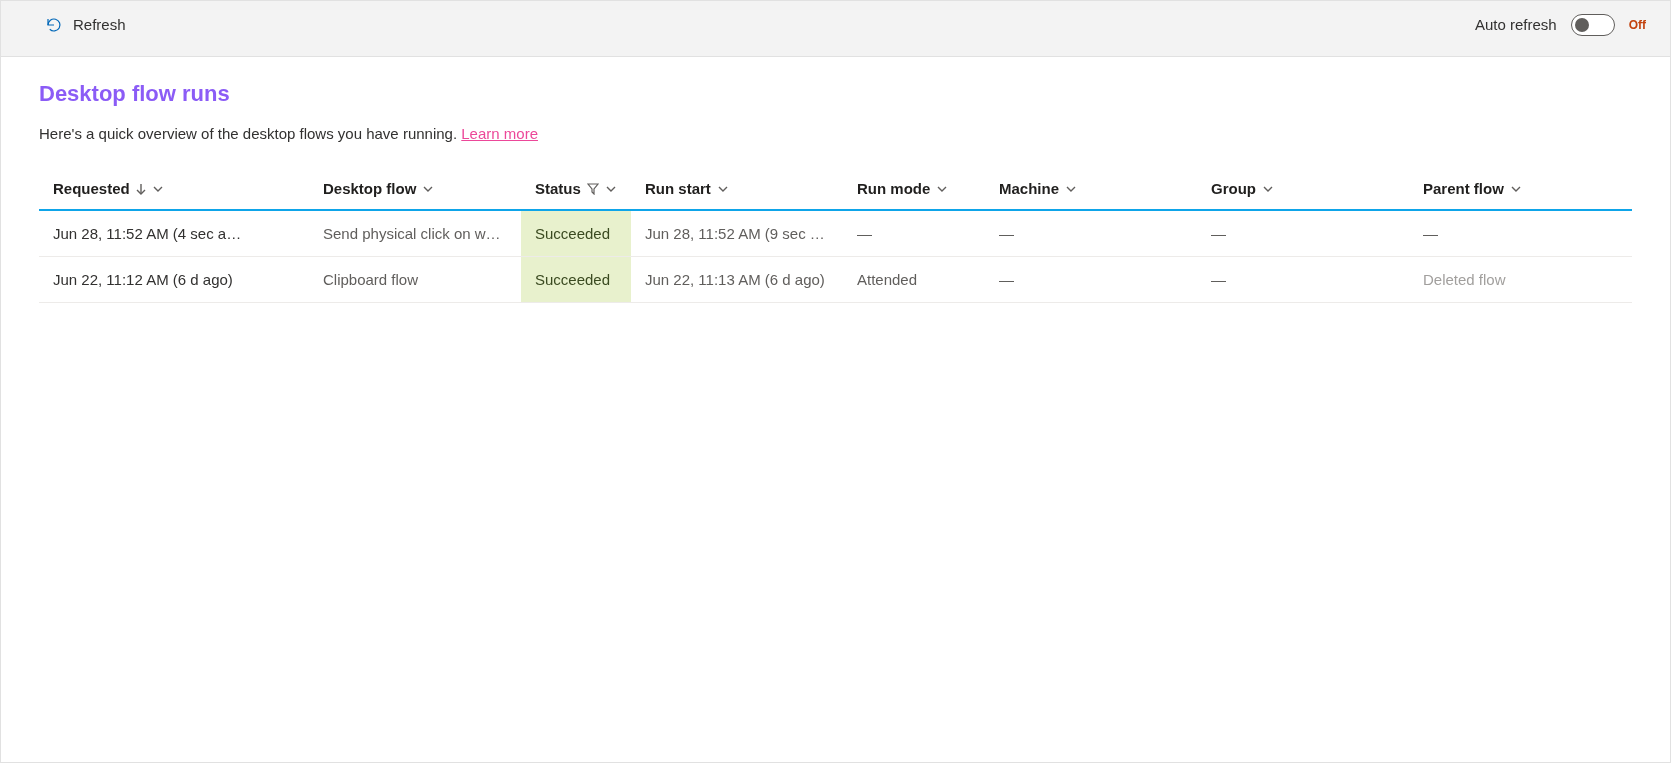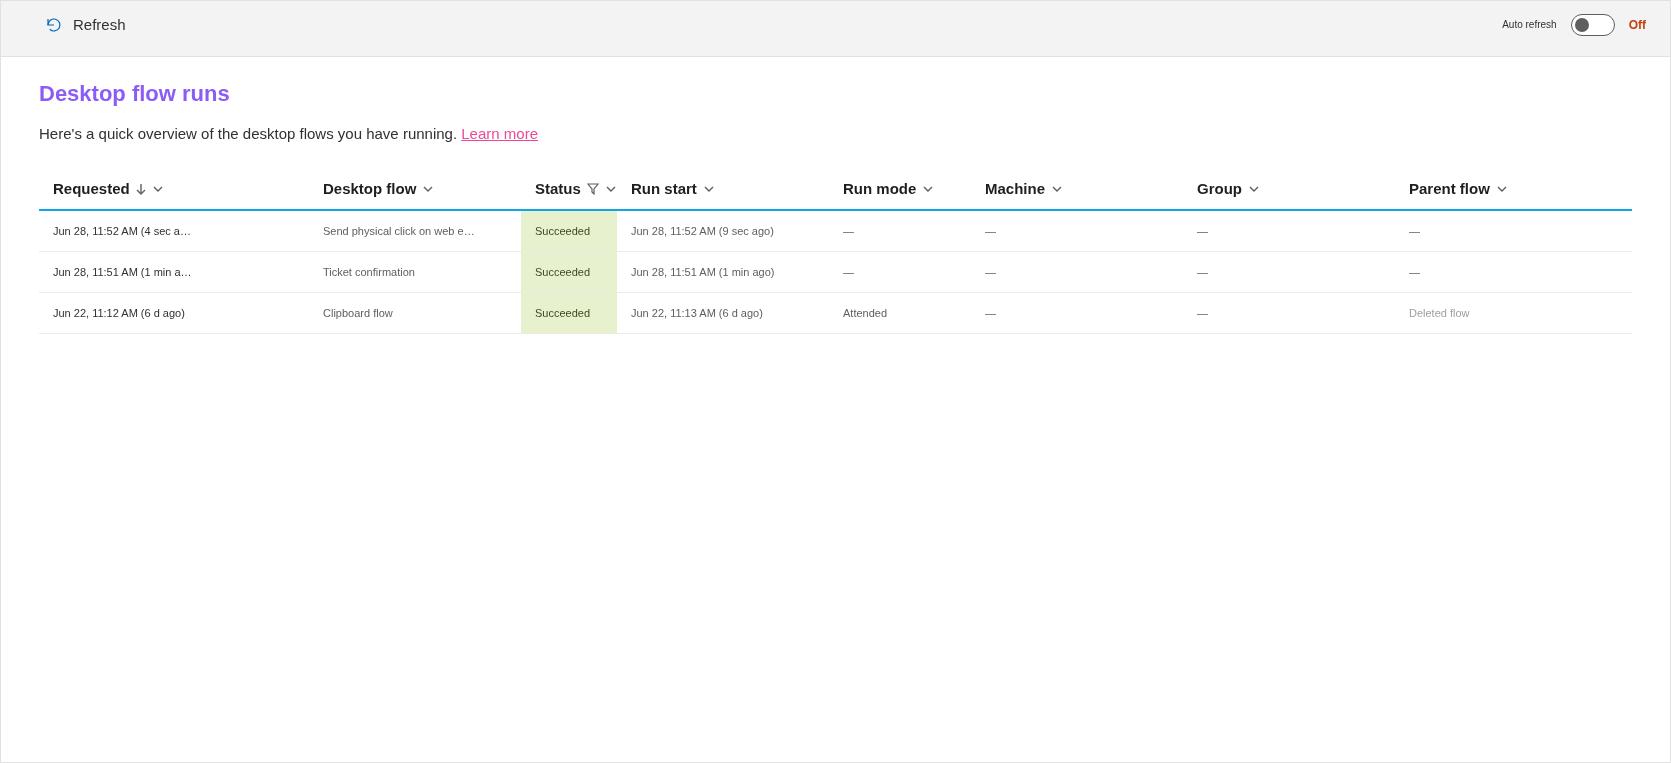--- a/index.html
+++ b/index.html
@@ -27,21 +27,21 @@
       align-items: center;
       gap: 10px;
       background: none;
       border: none;
       cursor: pointer;
       font-size: 15px;
       color: #323130;
     }
     .refresh-icon svg { display: block; }
     .toolbar-right { display: flex; align-items: center; gap: 14px; }
-    .auto-refresh-label { font-size: 10px; color: #323130; }
+    .auto-refresh-label { font-size: 15px; color: #323130; }
     .toggle {
       width: 44px; height: 22px;
       border: 1px solid #605e5c;
       border-radius: 11px;
       position: relative;
       background: #fff;
       cursor: pointer;
     }
     .toggle-knob {
       position: absolute;
@@ -60,36 +60,36 @@
       text-align: left;
       font-weight: 600;
       font-size: 15px;
       padding: 12px 14px;
       color: #201f1e;
       border-bottom: 2px solid #0ea5e9;
     }
     thead th .hdr { display: inline-flex; align-items: center; gap: 6px; cursor: pointer; }
     .chevron svg, .sort-icon svg, .filter-icon svg { display: block; }
     tbody td {
-      font-size: 11px;
+      font-size: 15px;
       padding: 14px 14px;
       border-bottom: 1px solid #edebe9;
       color: #605e5c;
       white-space: nowrap;
       overflow: hidden;
       text-overflow: ellipsis;
     }
     tbody td.col-requested { color: #323130; }
     tbody td.col-status {
       background: #e8f1cd;
       color: #3a4a20;
     }
     .col-requested { width: 270px; }
     .col-flow { width: 212px; }
-    .col-status { width: 96px; }
+    .col-status { width: 110px; }
     .col-runstart { width: 212px; }
     .col-runmode { width: 142px; }
     .col-machine { width: 212px; }
     .col-group { width: 212px; }
     .col-parent { width: auto; }
     .dim { color: #a19f9d; }
   </style>
 </head>
 <body>
 
@@ -231,30 +231,20 @@
           <td class="col-requested">Jun 28, 11:52 AM (4 sec a…</td>
           <td class="col-flow">Send physical click on web e…</td>
           <td class="col-status">Succeeded</td>
           <td class="col-runstart">Jun 28, 11:52 AM (9 sec ago)</td>
           <td class="col-runmode">—</td>
           <td class="col-machine">—</td>
           <td class="col-group">—</td>
           <td class="col-parent">—</td>
         </tr>
         <tr>
-          <td class="col-requested">Jun 28, 11:51 AM (1 min a…</td>
-          <td class="col-flow">Ticket confirmation</td>
-          <td class="col-status">Succeeded</td>
-          <td class="col-runstart">Jun 28, 11:51 AM (1 min ago)</td>
-          <td class="col-runmode">—</td>
-          <td class="col-machine">—</td>
-          <td class="col-group">—</td>
-          <td class="col-parent">—</td>
-        </tr>
-        <tr>
           <td class="col-requested">Jun 22, 11:12 AM (6 d ago)</td>
           <td class="col-flow">Clipboard flow</td>
           <td class="col-status">Succeeded</td>
           <td class="col-runstart">Jun 22, 11:13 AM (6 d ago)</td>
           <td class="col-runmode">Attended</td>
           <td class="col-machine">—</td>
           <td class="col-group">—</td>
           <td class="col-parent dim">Deleted flow</td>
         </tr>
       </tbody>

